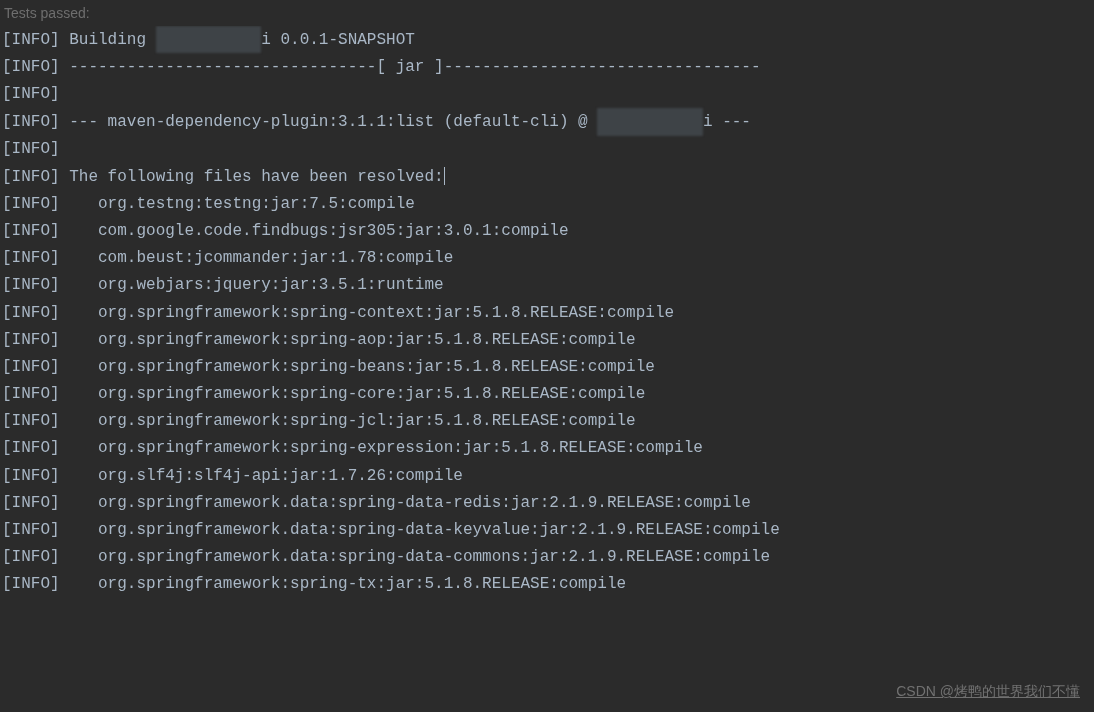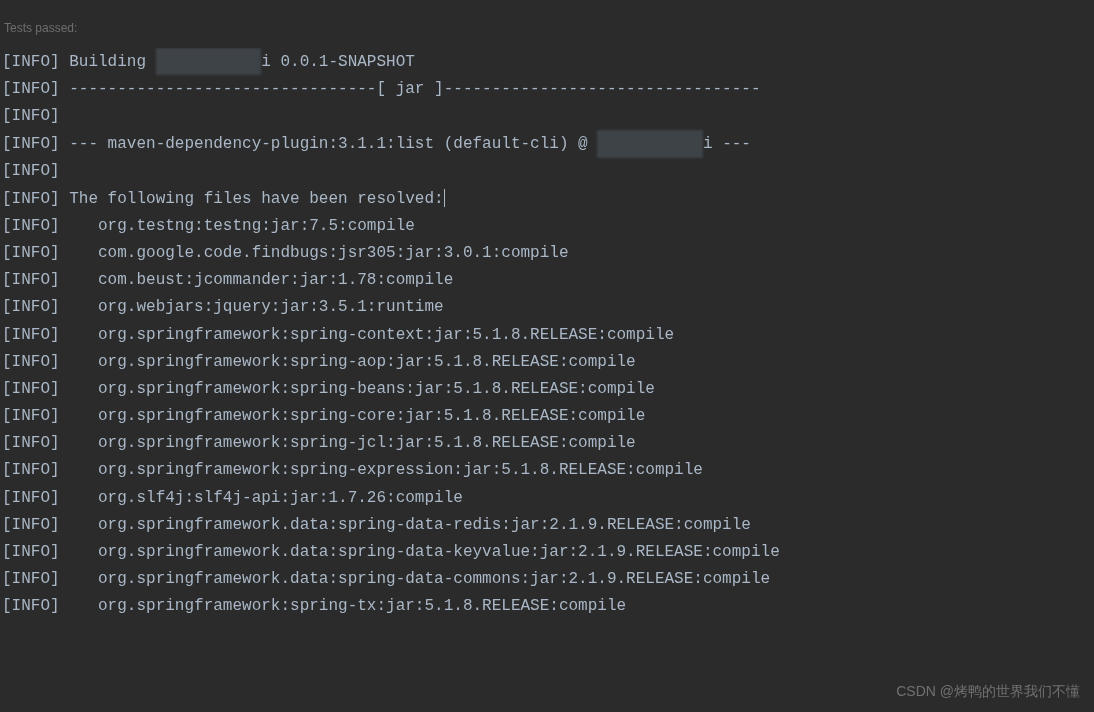--- a/index.html
+++ b/index.html
@@ -13,22 +13,22 @@
       font-family: 'Consolas', 'Monaco', 'Courier New', monospace;
       font-size: 16px;
       line-height: 1.7;
       width: 1094px;
       height: 712px;
       overflow: hidden;
       position: relative;
     }
     .status-bar {
       color: #6e6e6e;
-      font-size: 12px;
-      padding: 18px 4px;
+      font-size: 14px;
+      padding: 2px 4px;
       height: 14px;
       white-space: nowrap;
       font-family: 'Segoe UI', Arial, sans-serif;
     }
     .console {
       padding: 0 2px;
       white-space: pre;
       overflow: hidden;
       margin-top: 12px;
     }
@@ -45,20 +45,21 @@
       filter: blur(1px);
     }
     .watermark {
       position: absolute;
       bottom: 8px;
       right: 14px;
       color: #888;
       font-size: 14px;
       font-family: 'Microsoft YaHei', Arial, sans-serif;
       opacity: 0.75;
+      text-decoration: underline;
     }
     .cursor {
       display: inline-block;
       width: 1px;
       height: 18px;
       background: #a9b7c6;
       vertical-align: middle;
       margin-left: 0px;
     }
   </style>

